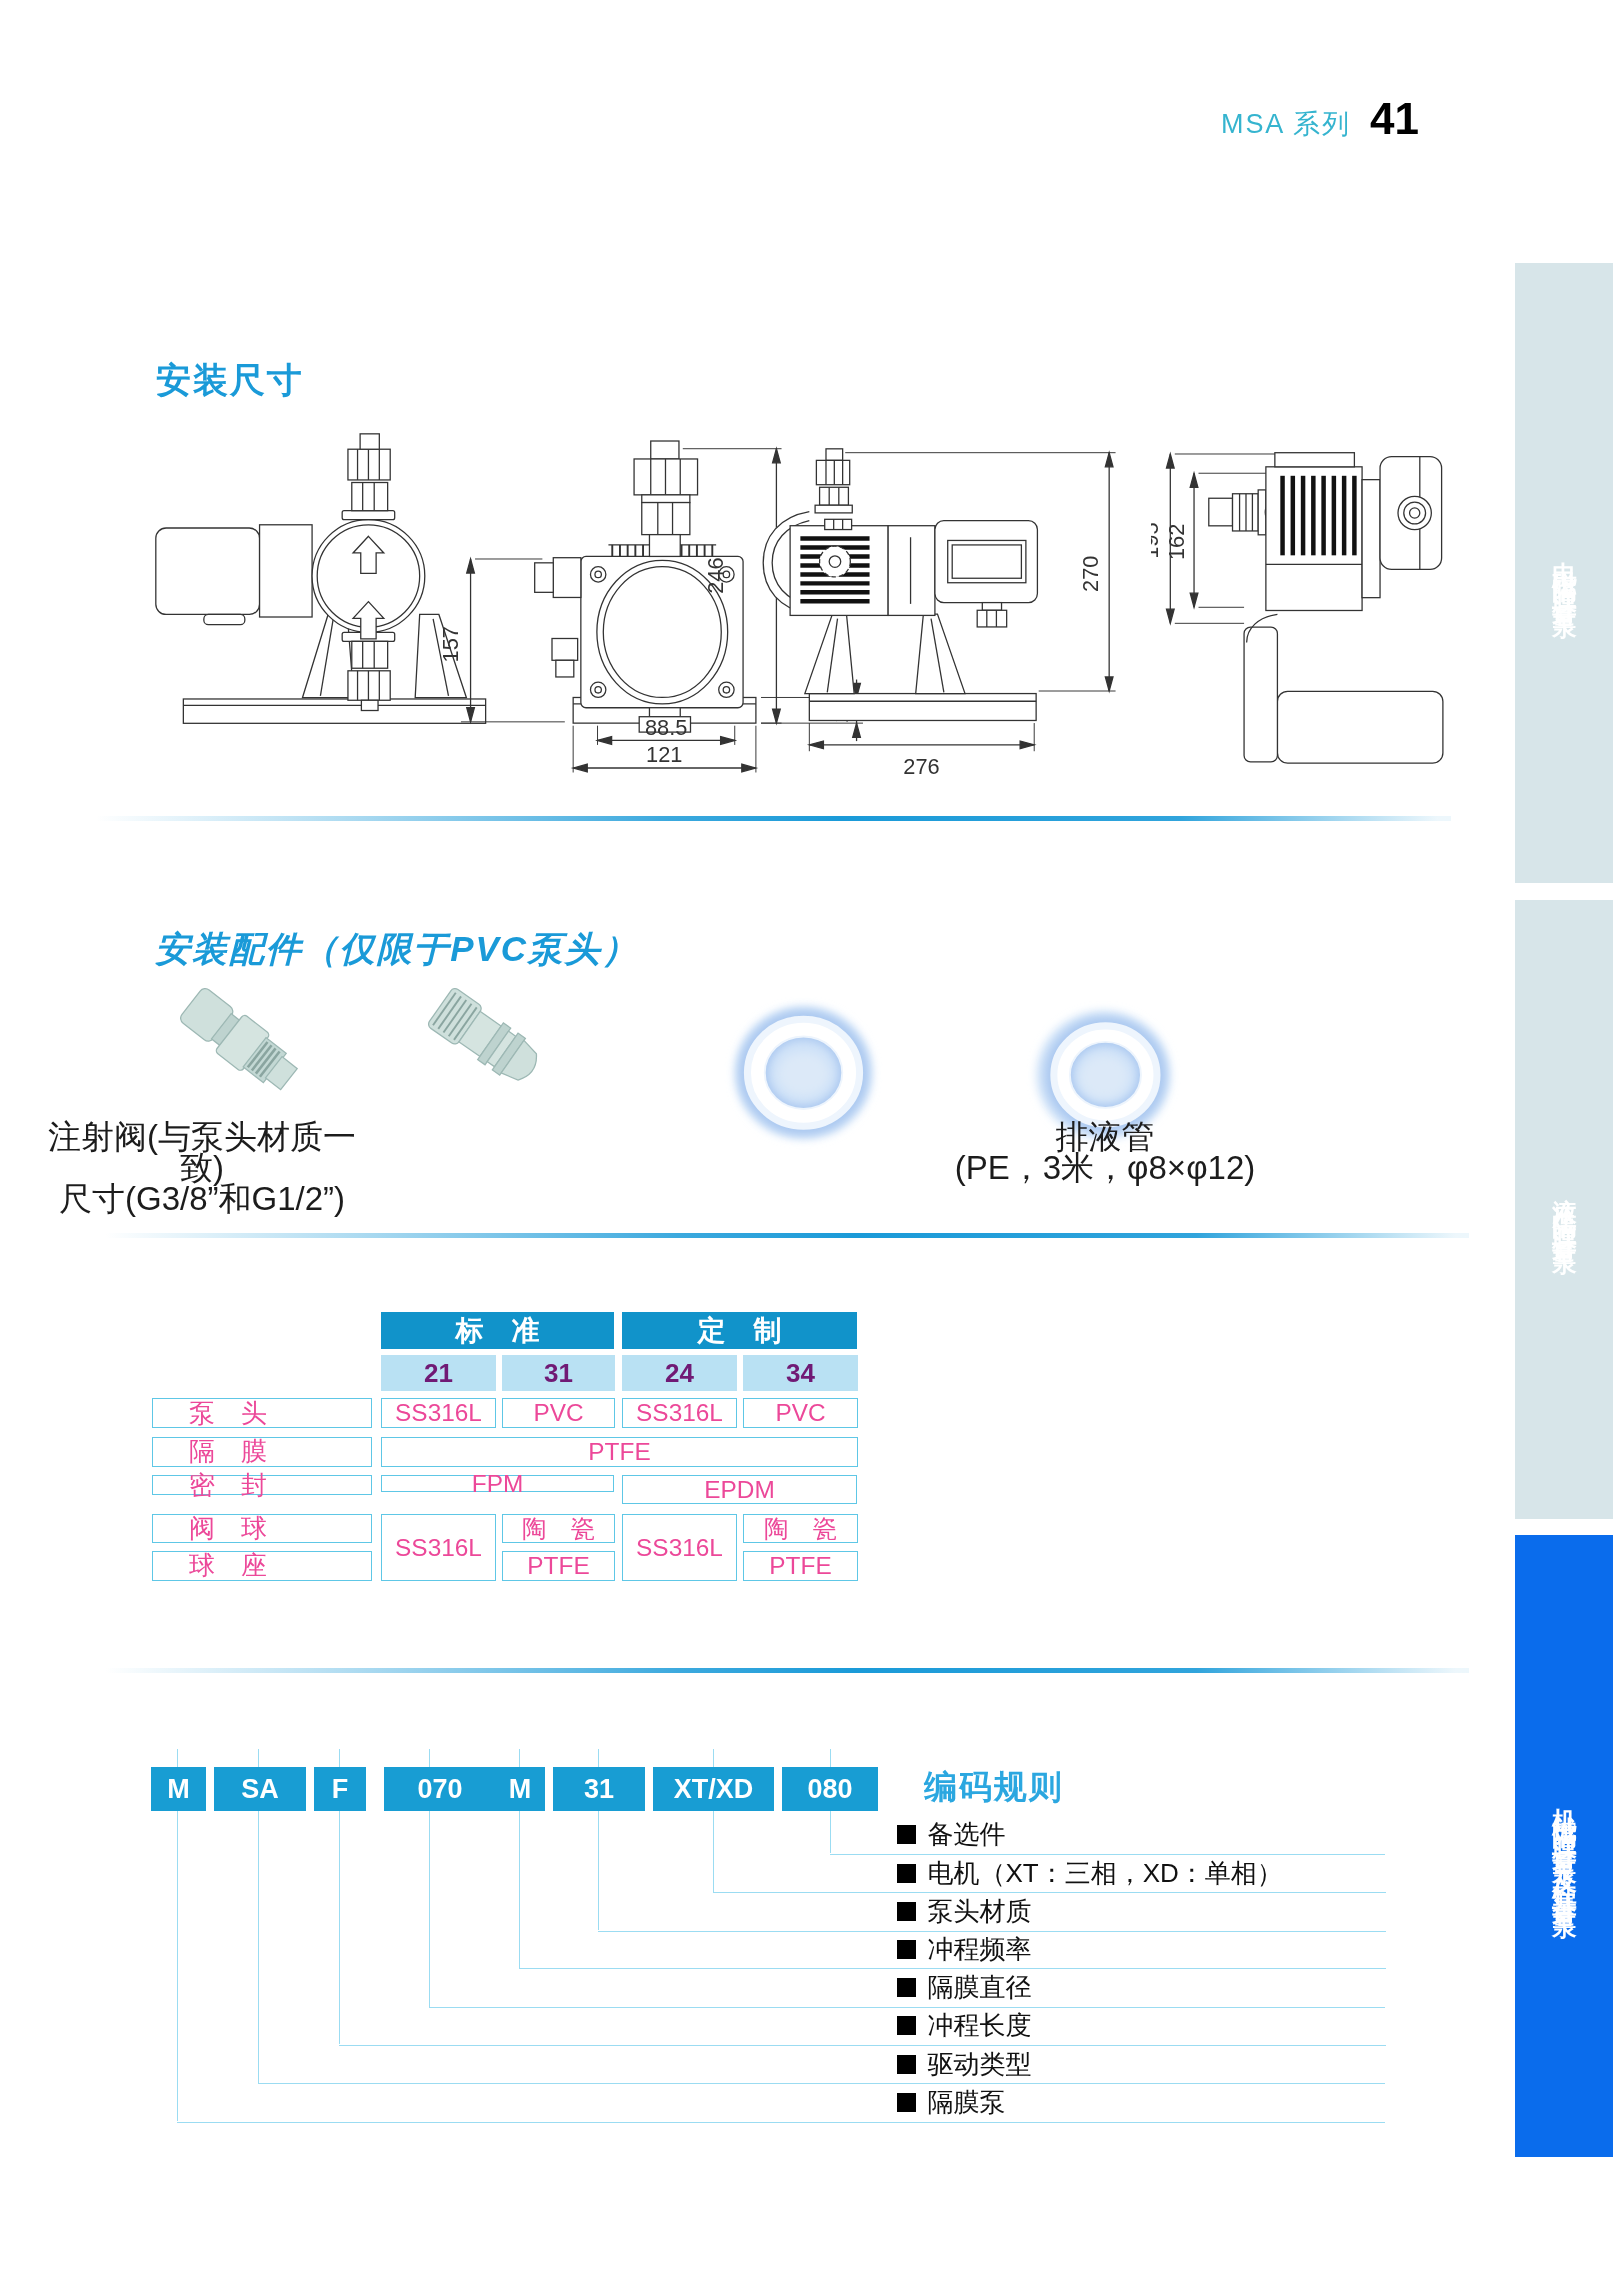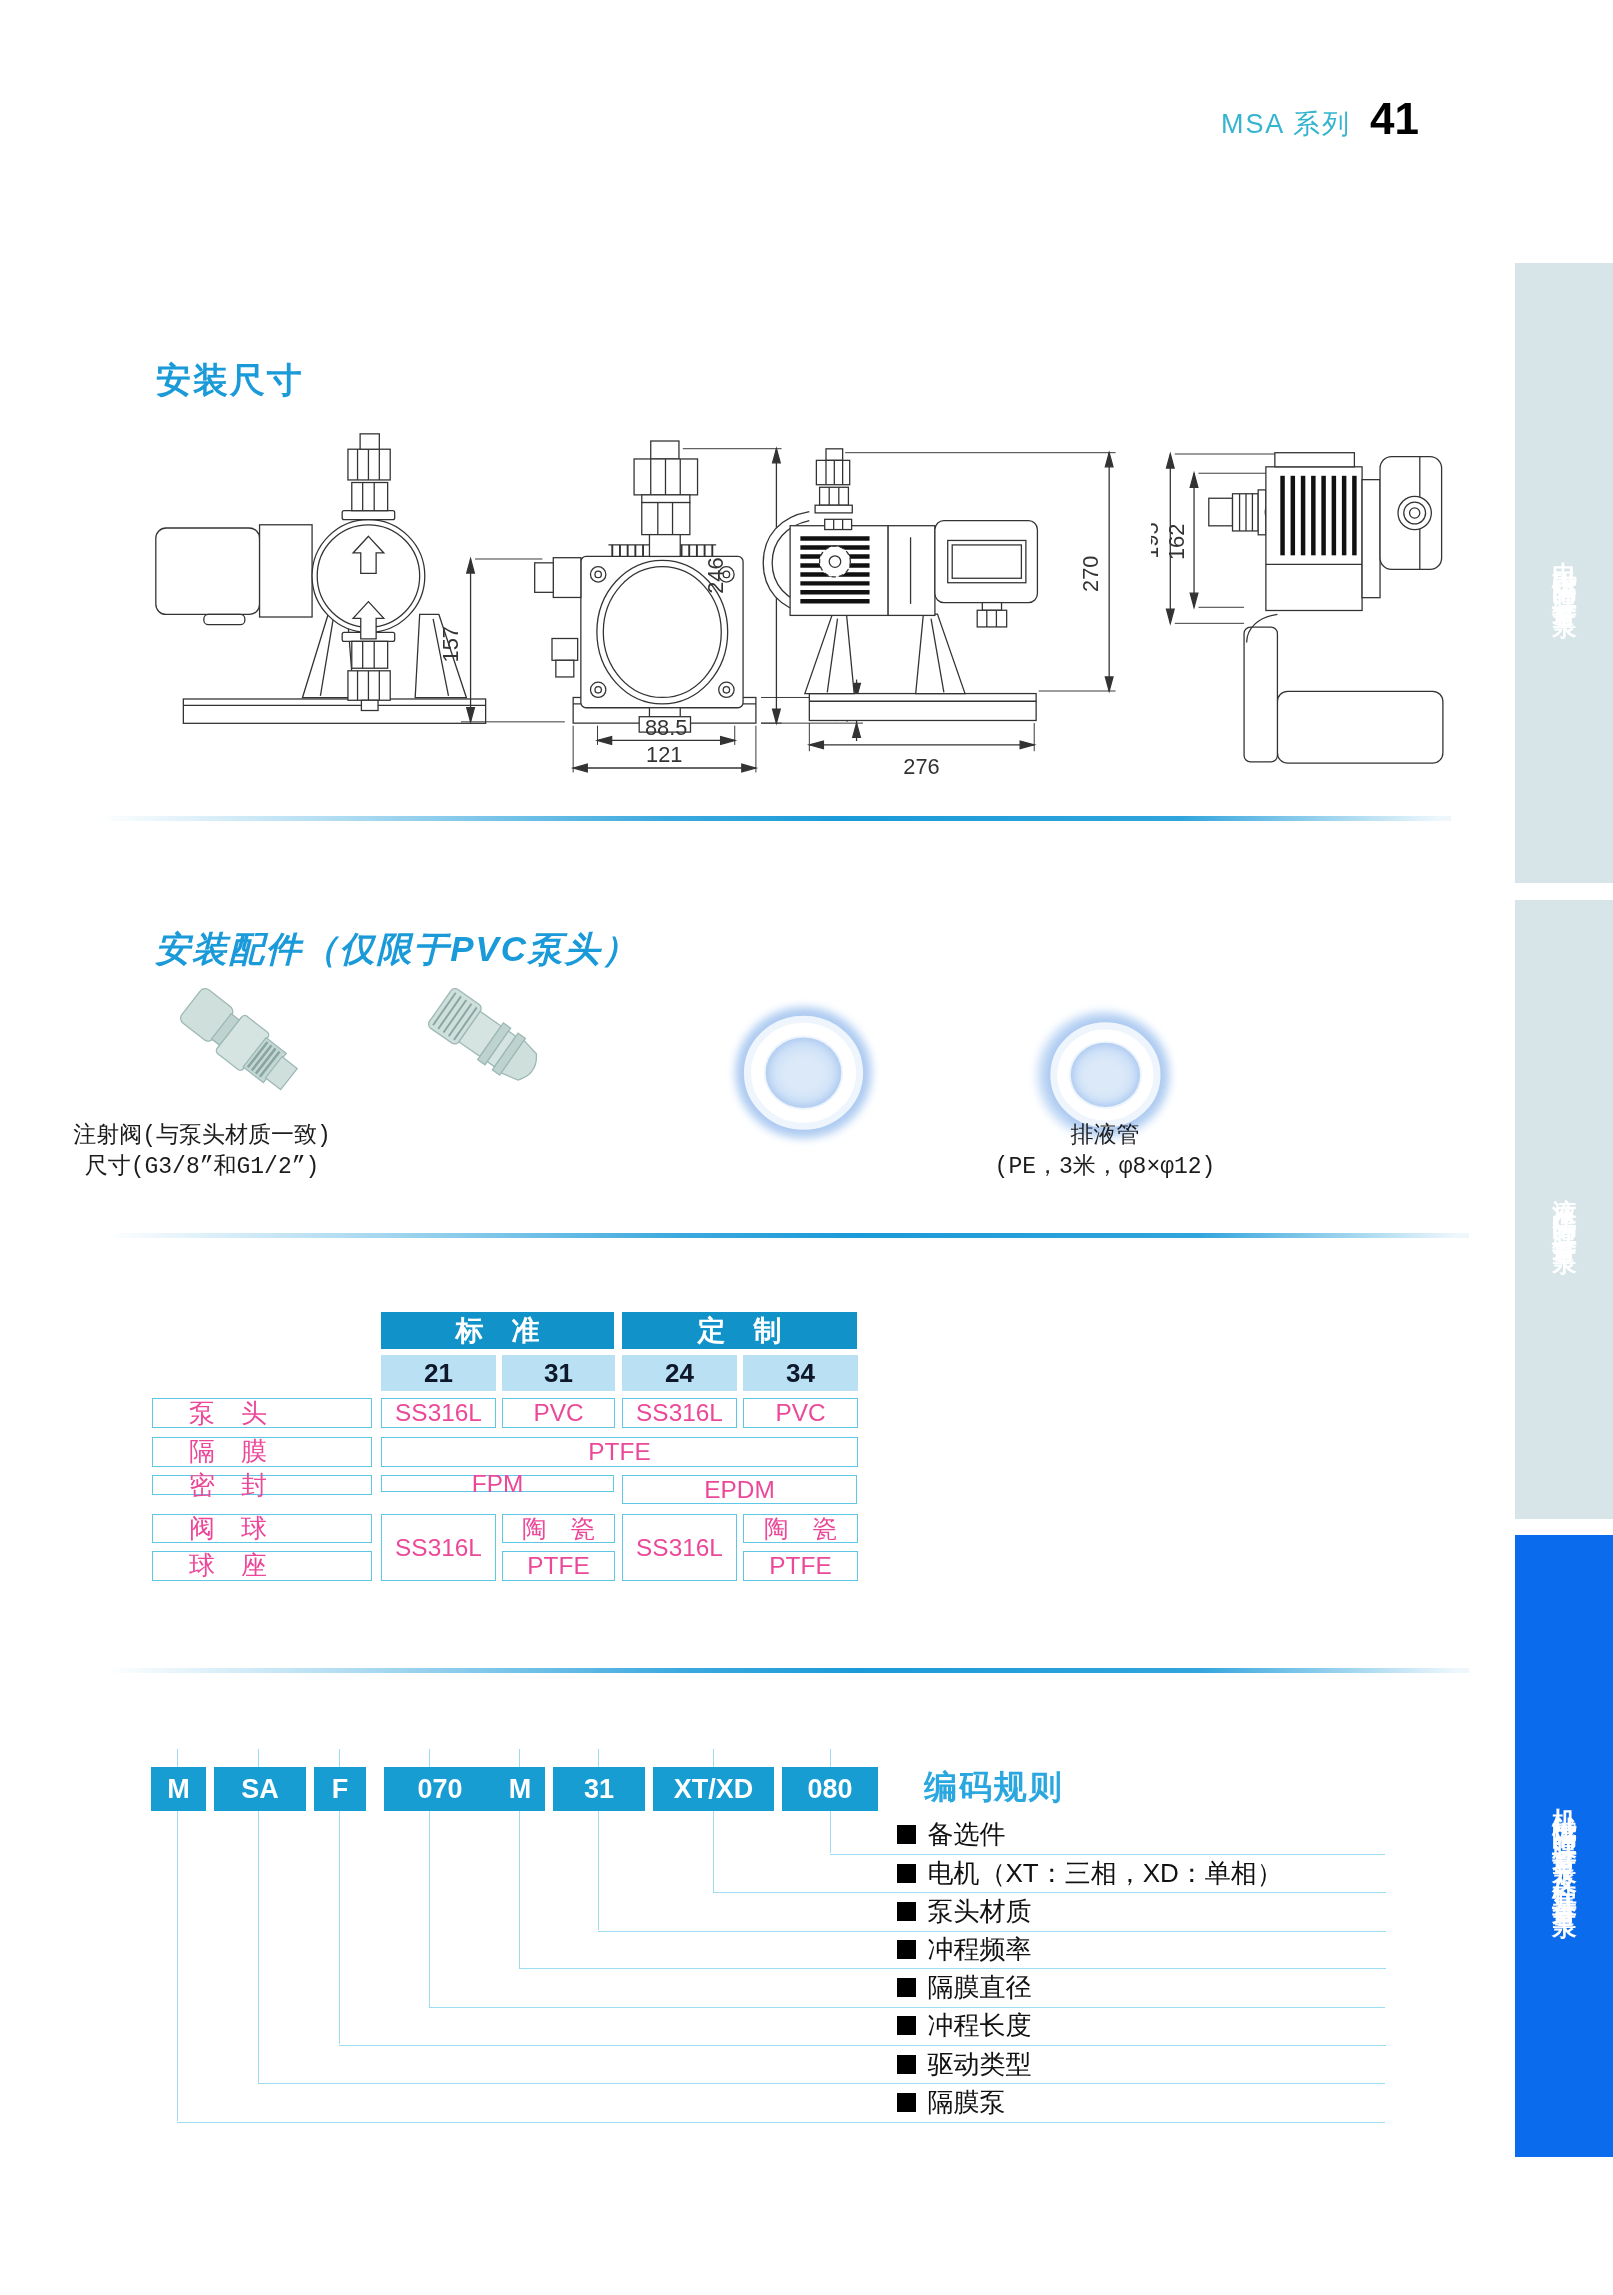--- a/index.html
+++ b/index.html
@@ -12,26 +12,26 @@
   .h1{font-size:35px;font-weight:bold;color:#1a9ad8;letter-spacing:1.9px;}
   #h-dim{left:156px;top:357px;}
   #h-acc{left:155px;top:926px;font-style:italic;}
   #h-code{left:924px;top:1765px;font-size:33px;color:#2ba7e0;}
   
   .rule{height:4.5px;background:linear-gradient(to right, rgba(26,154,216,0) 0%, rgba(26,154,216,0.35) 18%, rgba(26,154,216,0.85) 42%, #1a9ad8 55%, rgba(26,154,216,0.9) 80%, rgba(26,154,216,0.08) 99%);}
   #rule1{left:96px;top:816px;width:1355px;}
   #rule2{left:105px;top:1233px;width:1364px;}
   #rule3{left:105px;top:1668px;width:1364px;}
   
-  .cap{width:334px;text-align:center;font-size:23px;color:#1c1c1c;line-height:31px;font-family:Liberation Mono, monospace;}
+  .cap{width:334px;text-align:center;font-size:33px;color:#1c1c1c;line-height:31px;}
   
   .tcell{position:absolute;border:1.3px solid #5ec7e6;background:#fff;display:flex;align-items:center;justify-content:center;font-size:24.4px;color:#ec4899;box-sizing:border-box;}
   .tlabel{justify-content:flex-start;padding-left:36px;font-size:26px;}
   .thead{background:#1193ca;border:none;color:#fff;font-size:28px;font-weight:bold;}
-  .tsub{background:#b9e1f3;border:none;color:#0f172a;font-size:26px;font-weight:bold;}
+  .tsub{background:#b9e1f3;border:none;color:#701a75;font-size:26px;font-weight:bold;}
   
   .cbox{position:absolute;top:1767px;height:44px;background:#189dd3;color:#fff;font-weight:bold;font-size:27px;display:flex;align-items:center;justify-content:center;}
   .vline{position:absolute;width:1.3px;background:#9bdcf2;}
   .hline{position:absolute;height:1.3px;background:#9bdcf2;}
   .citem{position:absolute;left:897px;height:38px;display:flex;align-items:center;font-size:26px;color:#111;}
   .citem .sq{width:19px;height:19px;background:#000;margin-right:11.5px;flex:0 0 auto;}
   
   .tab{position:absolute;left:1515px;width:99px;display:flex;align-items:center;justify-content:center;}
   .tab .vt{writing-mode:vertical-rl;text-orientation:upright;color:#fff;font-size:24.4px;font-weight:bold;letter-spacing:9px;}
   #tab1{top:263px;height:620px;background:#d7e5e9;}

